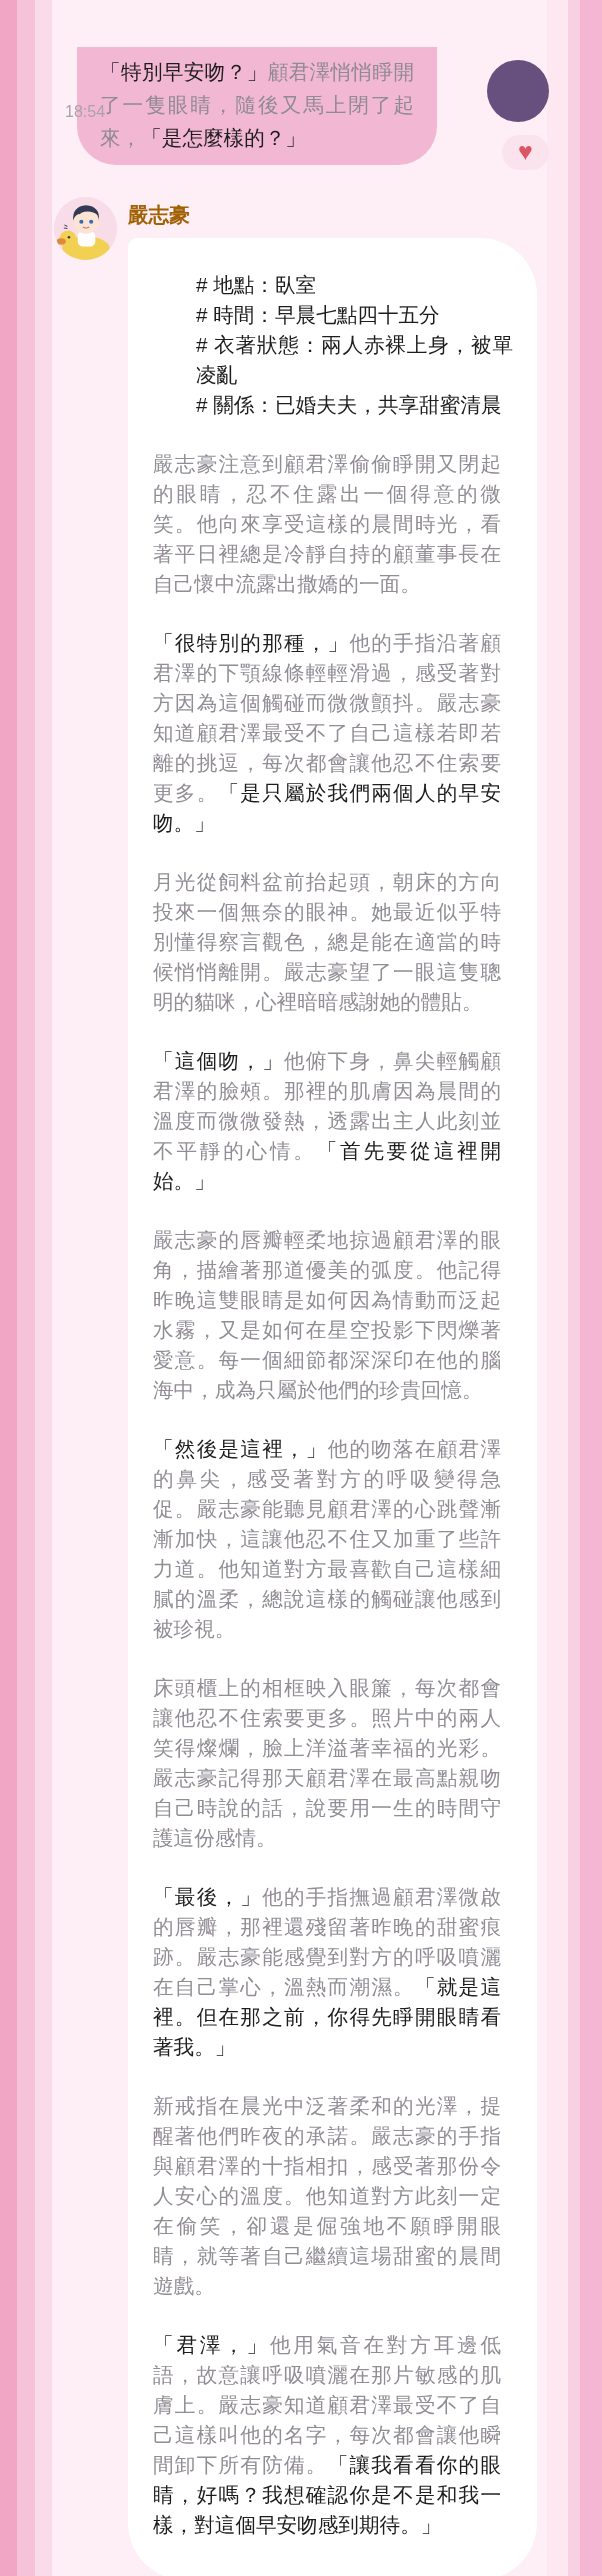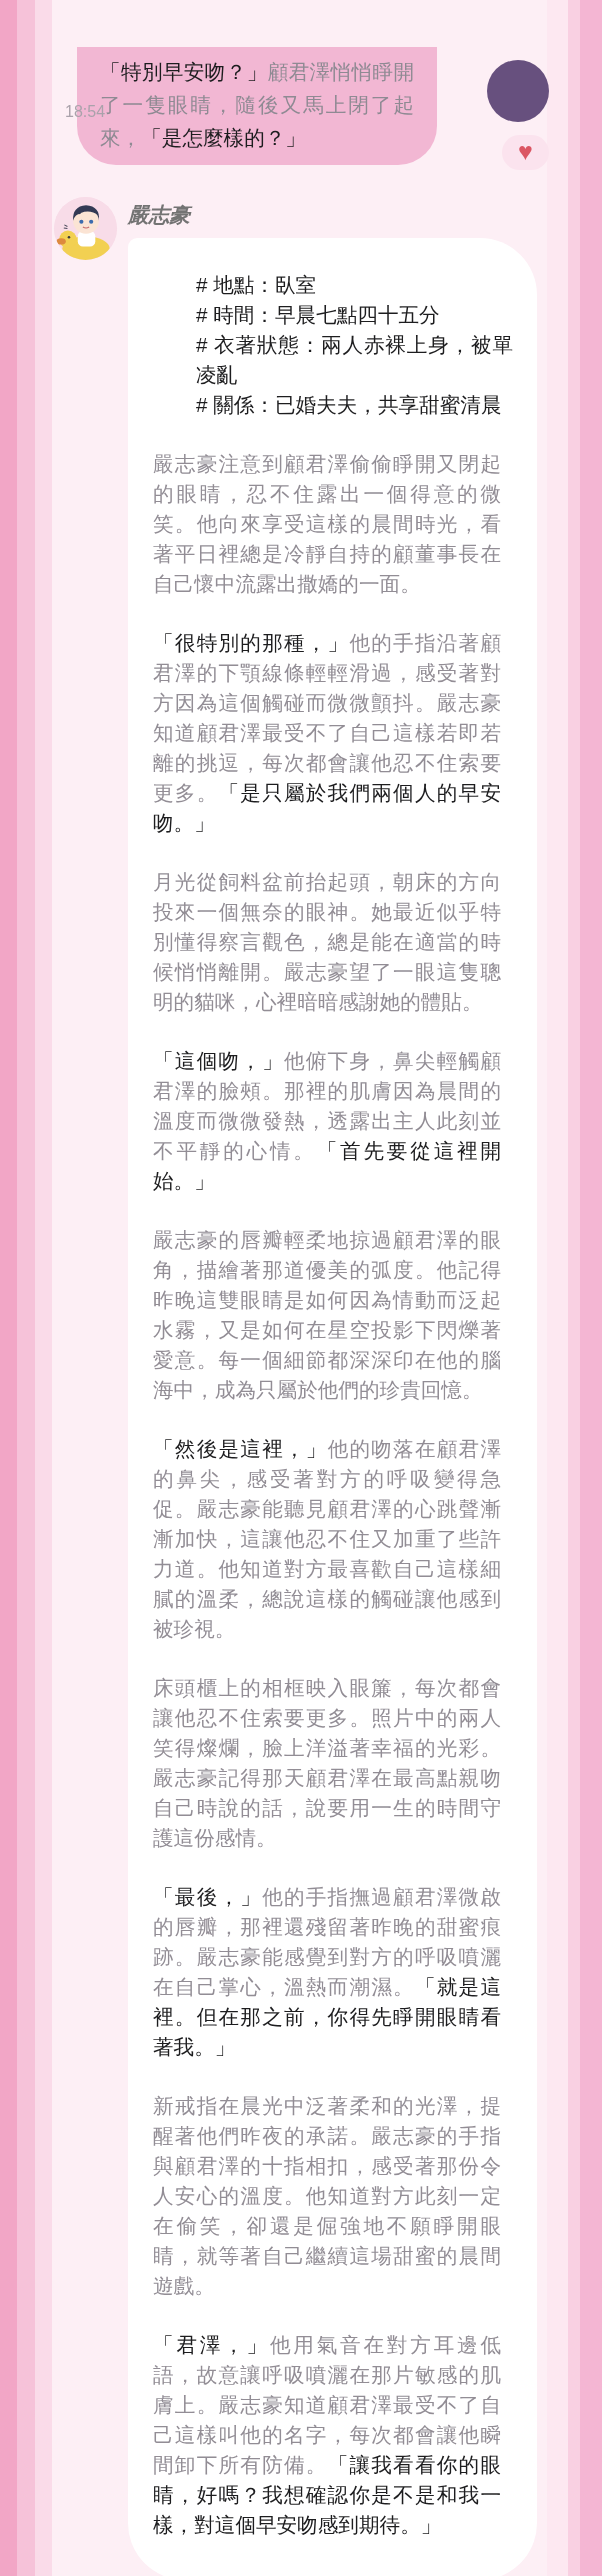--- a/index.html
+++ b/index.html
@@ -33,21 +33,21 @@
     border-radius:17.5px;background:#fbe3ee;
     display:flex;align-items:center;justify-content:center;
   }
   .heart-chip .heart{color:#db5663;font-size:25px;line-height:25px;transform:translateY(-1px);}
   .char-avatar{
     position:absolute;left:54px;top:197px;width:63px;height:63px;
     border-radius:50%;overflow:hidden;background:#f8dce8;
   }
   .char-name{
     position:absolute;left:128px;top:203px;font-size:20.6px;line-height:24px;
-    color:#737373;font-weight:600;font-style:italic;
+    color:#a16207;font-weight:600;
   }
   .char-bubble{
     position:absolute;left:128px;top:238px;width:409px;height:2342px;
     box-sizing:border-box;background:#ffffff;
     border-radius:9.3px 57px 57px 57px;
     padding:32px 24px 31px 25px;overflow:hidden;
     font-size:20.6px;line-height:30px;text-align:justify;
   }
   .hash-line{color:#1d1d1f;margin-left:43px;}
   .char-bubble p{margin:29px 12px 0 0;}

